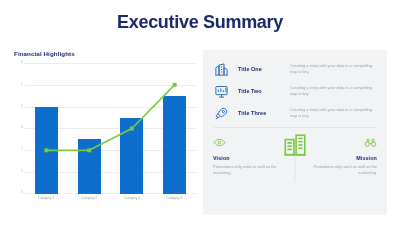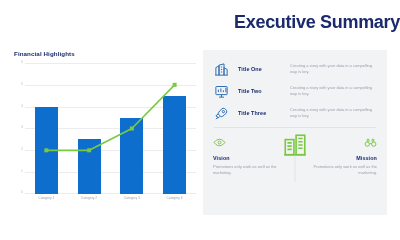--- a/index.html
+++ b/index.html
@@ -7,21 +7,21 @@
   body {
     background:#ffffff;
     font-family:"Liberation Sans", sans-serif;
     color:#1a2a6c;
     position:relative;
   }
 
   
   .deck-title{
     position:absolute; top:12px; left:0; width:100%;
-    text-align:right;
+    text-align:center;
     font-size:18px; font-weight:bold;
     letter-spacing:-0.3px;
     color:#1a2a6c;
   }
 
   
   .chart-panel{
     position:absolute; left:14px; top:50px;
     width:182px; height:168px;
   }

